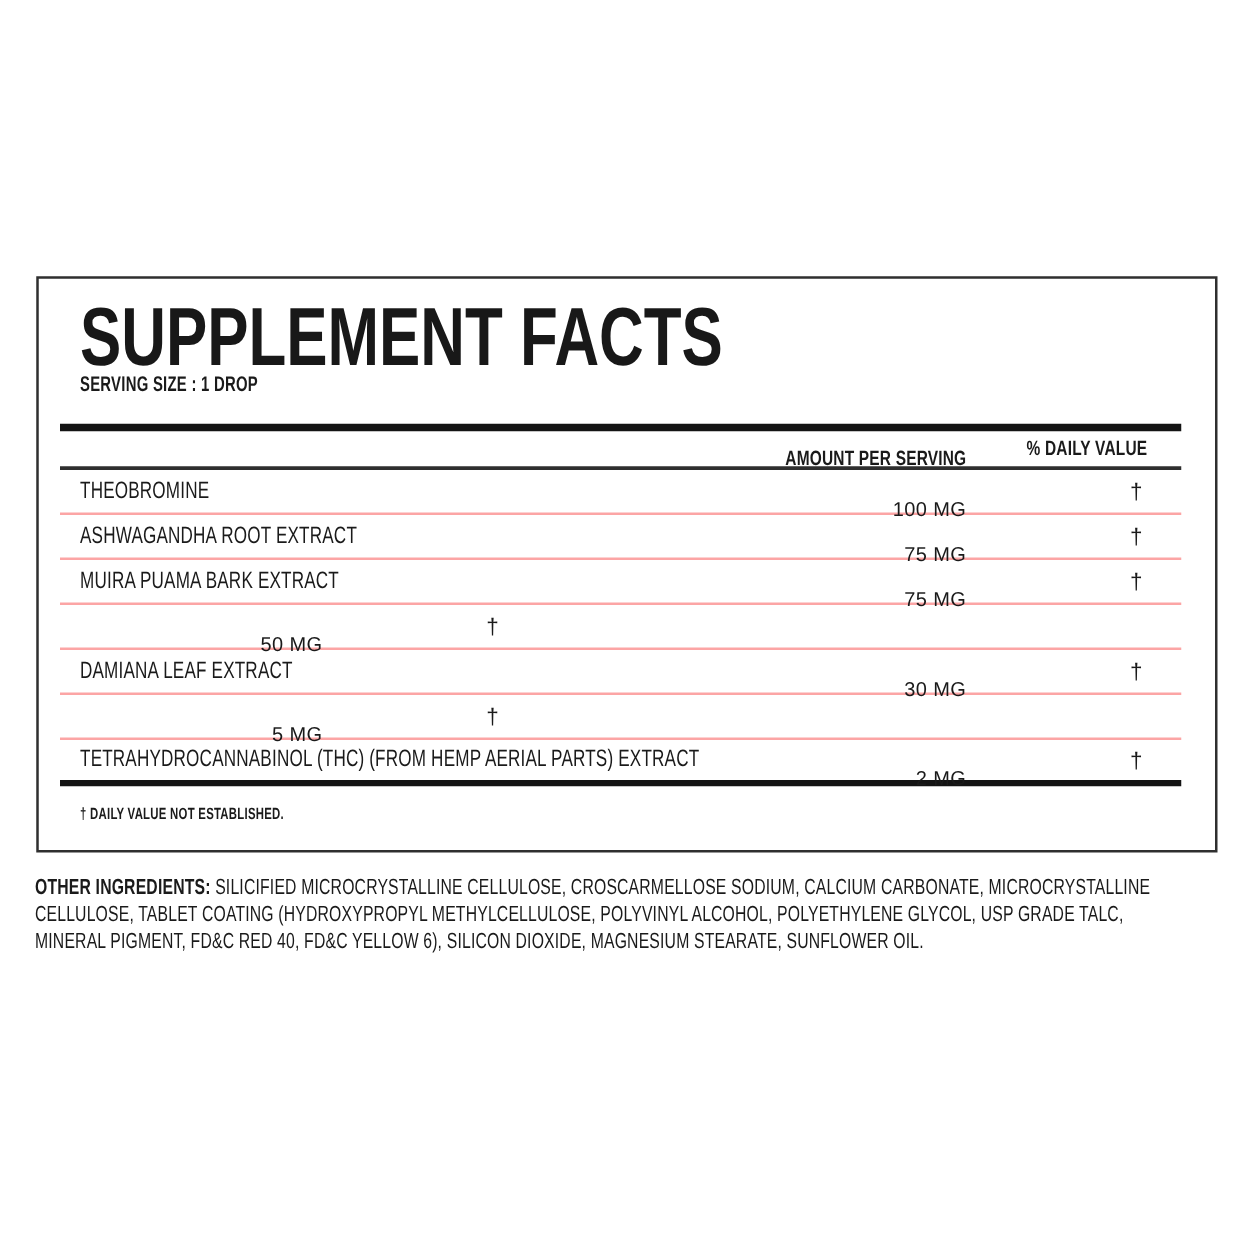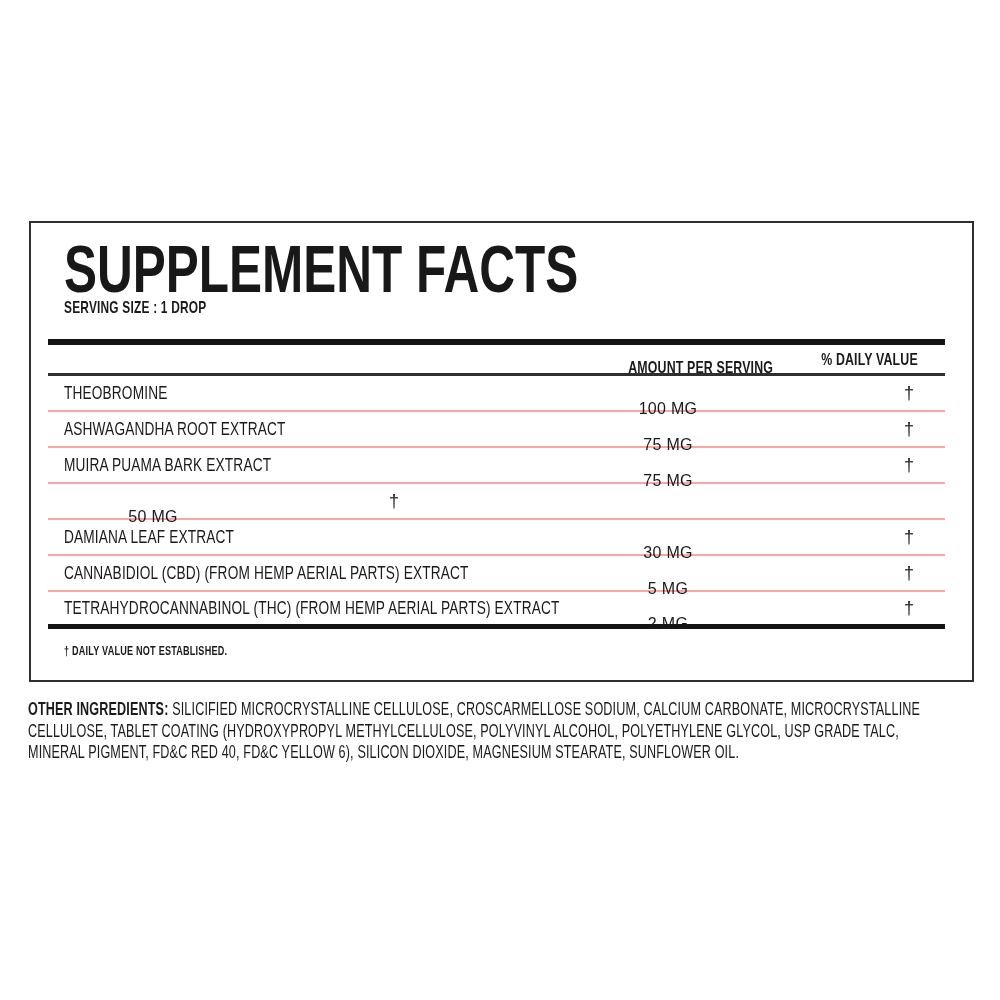--- a/index.html
+++ b/index.html
@@ -64,21 +64,21 @@
     height:36px;
     border-bottom:2px solid #fca5a5;
   }
   .row:last-child { border-bottom:none; height:32px; }
 
   .name-text {
     display:inline-block; white-space:nowrap;
     font-size:19px; letter-spacing:0.2px;
     transform:scaleX(0.72); transform-origin:left center;
   }
-  .amt-cell { width:210px; text-align:center; font-size:16px; letter-spacing:0.3px; white-space:nowrap;margin-top:31px; }
+  .amt-cell { width:210px; text-align:right; font-size:16px; letter-spacing:0.3px; white-space:nowrap;margin-top:31px; }
   .dv-cell  { width:172px; text-align:right; padding-right:31px; font-size:18px; white-space:nowrap; }
 
   .footnote {
     position:absolute; left:33px; top:420px;
     font-size:13px; font-weight:bold; letter-spacing:0.3px;
     white-space:nowrap;
     transform:scaleX(0.70); transform-origin:left top;
   }
 
   
@@ -140,23 +140,20 @@
         <div class="dv-cell">†</div>
       </div>
         <div class="row">
         <div class="col-name">
           <span class="name-text">DAMIANA LEAF EXTRACT</span>
         </div>
         <div class="amt-cell">30 MG</div>
         <div class="dv-cell">†</div>
       </div>
         <div class="row">
-        <div class="col-name">
-          <span class="name-text">CANNABIDIOL (CBD) (FROM HEMP AERIAL PARTS) EXTRACT</span>
-        </div>
         <div class="amt-cell">5 MG</div>
         <div class="dv-cell">†</div>
       </div>
         <div class="row">
         <div class="col-name">
           <span class="name-text">TETRAHYDROCANNABINOL (THC) (FROM HEMP AERIAL PARTS) EXTRACT</span>
         </div>
         <div class="amt-cell">2 MG</div>
         <div class="dv-cell">†</div>
       </div>

